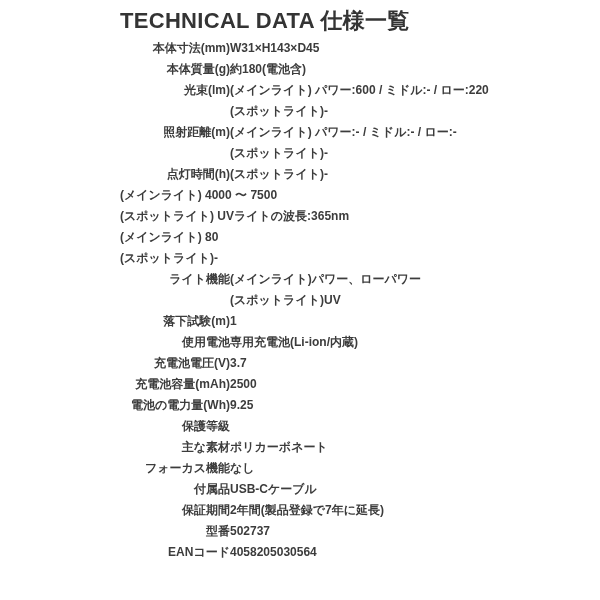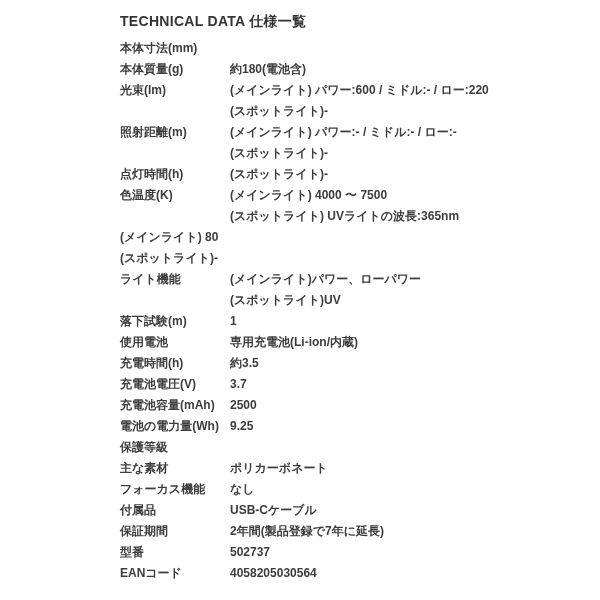--- a/index.html
+++ b/index.html
@@ -14,21 +14,21 @@
     font-family: "Liberation Sans", "DejaVu Sans", sans-serif;
     color: #3c3c3c;
   }
   .spec-container {
     position: absolute;
     left: 120px;
     top: 11px;
     width: 472px;
   }
   .spec-title {
-    font-size: 14px;
+    font-size: 22px;
     font-weight: 700;
     color: #343434;
     letter-spacing: 0.3px;
     line-height: 20px;
     margin: 0 0 7px 0;
     white-space: nowrap;
   }
   .spec-table {
     width: 100%;
   }
@@ -37,40 +37,44 @@
     align-items: flex-start;
   }
   .spec-label {
     width: 110px;
     flex: 0 0 110px;
     font-size: 12px;
     font-weight: 600;
     line-height: 21px;
     white-space: nowrap;
     color: #3c3c3c;
+    text-align: right;
   }
   .spec-value {
     flex: 1;
   }
   .spec-value-line {
     font-size: 12px;
     font-weight: 600;
     line-height: 21px;
     white-space: nowrap;
     color: #3c3c3c;
   }
 </style>
 </head>
 <body>
 
 <div class="spec-container">
   <h1 class="spec-title">TECHNICAL DATA 仕様一覧</h1>
   <div class="spec-table" id="spec-table">
       <div class="spec-row">
         <div class="spec-label">本体寸法(mm)</div>
+        <div class="spec-value">
+          <div class="spec-value-line">W31×H143×D45</div>
+        </div>
       </div>
       <div class="spec-row">
         <div class="spec-label">本体質量(g)</div>
         <div class="spec-value">
           <div class="spec-value-line">約180(電池含)</div>
         </div>
       </div>
       <div class="spec-row">
         <div class="spec-label">光束(lm)</div>
         <div class="spec-value">
@@ -85,21 +89,20 @@
           <div class="spec-value-line">(スポットライト)-</div>
         </div>
       </div>
       <div class="spec-row">
         <div class="spec-label">点灯時間(h)</div>
         <div class="spec-value">
           <div class="spec-value-line">(スポットライト)-</div>
         </div>
       </div>
       <div class="spec-row">
-        <div class="spec-label">色温度(K)</div>
         <div class="spec-value">
           <div class="spec-value-line">(メインライト) 4000 〜 7500</div>
           <div class="spec-value-line">(スポットライト) UVライトの波長:365nm</div>
         </div>
       </div>
       <div class="spec-row">
         <div class="spec-value">
           <div class="spec-value-line">(メインライト) 80</div>
           <div class="spec-value-line">(スポットライト)-</div>
         </div>
@@ -114,26 +117,20 @@
       <div class="spec-row">
         <div class="spec-label">落下試験(m)</div>
         <div class="spec-value">
           <div class="spec-value-line">1</div>
         </div>
       </div>
       <div class="spec-row">
         <div class="spec-label">使用電池</div>
         <div class="spec-value">
           <div class="spec-value-line">専用充電池(Li-ion/内蔵)</div>
-        </div>
-      </div>
-      <div class="spec-row">
-        <div class="spec-label">充電時間(h)</div>
-        <div class="spec-value">
-          <div class="spec-value-line">約3.5</div>
         </div>
       </div>
       <div class="spec-row">
         <div class="spec-label">充電池電圧(V)</div>
         <div class="spec-value">
           <div class="spec-value-line">3.7</div>
         </div>
       </div>
       <div class="spec-row">
         <div class="spec-label">充電池容量(mAh)</div>

